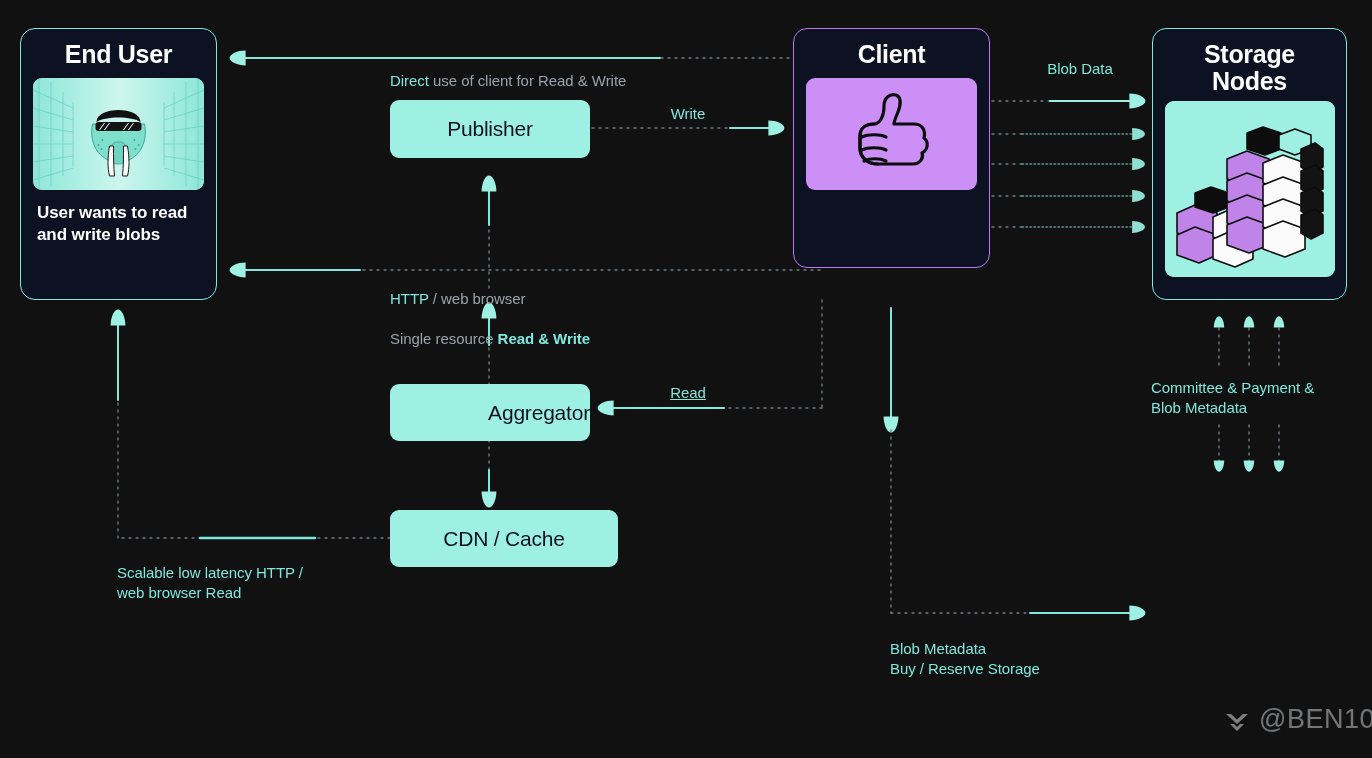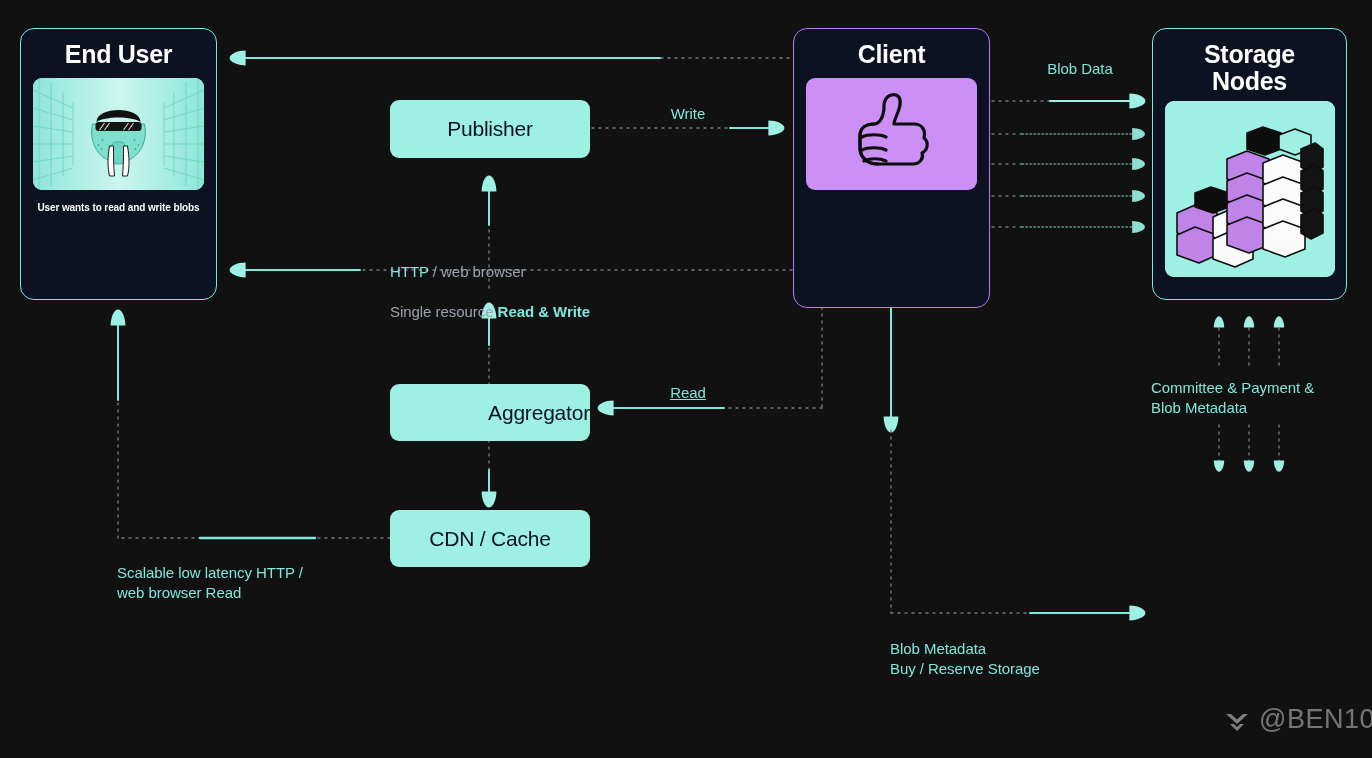--- a/index.html
+++ b/index.html
@@ -39,21 +39,21 @@
   }
   .card-art{
     border-radius:9px;
     overflow:hidden;
     position:relative;
     background:#9ef0e3;
   }
   .card-art.purple{background:#cb8ff5;}
   .card-caption{
     color:#ffffff;
-    font-size:10px;
+    font-size:17px;
     font-weight:700;
     text-align:left;
     line-height:1.28;
     letter-spacing:-0.1px;
     padding:0 8px;
   }
 
   
   .pill{
     position:absolute;
@@ -199,21 +199,21 @@
 
       <g>
         <path d="M891,308 L891,430" stroke="#7fe8dd" stroke-width="2" marker-end="url(#ahup)" transform="translate(0,0)"></path>
         <path d="M891,430 L891,613" stroke="#6f7b84" stroke-width="1.4" stroke-dasharray="2 5"></path>
         <path d="M891,613 L1030,613" stroke="#6f7b84" stroke-width="1.4" stroke-dasharray="2 5"></path>
         <path d="M1030,613 L1143,613" stroke="#7fe8dd" stroke-width="2" marker-end="url(#ah)"></path>
       </g>
     </g>
   </svg>
 
-  <div class="card" style="left:20px;top:28px;width:197px;height:272px;padding:0 8px 12px;">
+  <div class="card" style="left:20px;top:28px;width:197px;height:272px;padding:0 8px 12px;border-radius:15px;">
     <div class="card-title">End User</div>
     <div class="card-art" style="width:171px;height:112px;margin-top:10px;">
       <svg width="171" height="112" viewBox="0 0 171 112" xmlns="http://www.w3.org/2000/svg">
         <defs>
           <linearGradient id="wgrad" x1="0" y1="0" x2="1" y2="0">
             <stop offset="0%" stop-color="#8de6d8"></stop>
             <stop offset="50%" stop-color="#ccf6ee"></stop>
             <stop offset="100%" stop-color="#8de6d8"></stop>
           </linearGradient>
           <clipPath id="wclip">
@@ -253,21 +253,21 @@
             </g>
           </g>
         </g>
       </svg>
     </div>
     <div class="card-caption" style="margin-top:12px;">User wants to
 read and write
 blobs</div>
   </div>
 
-  <div class="card purple" style="left:793px;top:28px;width:197px;height:280px;padding:0 4px 12px;">
+  <div class="card purple" style="left:793px;top:28px;width:197px;height:240px;padding:0 4px 12px;">
     <div class="card-title">Client</div>
     <div class="card-art purple" style="width:171px;height:112px;margin-top:10px;">
       <svg width="171" height="112" viewBox="0 0 171 112" xmlns="http://www.w3.org/2000/svg">
         <g transform="translate(48,14)" fill="none" stroke="#0d0d0d" stroke-width="3.2" stroke-linecap="round" stroke-linejoin="round">
           <path d="M30,14 C30,6 36,1 42,3 C47,5 47,12 44,20 C42,25 40,29 40,32
                    L60,32 C68,32 72,38 70,46 C75,50 74,58 68,61
                    C70,66 66,72 59,72 L24,72 C14,72 6,66 6,56 L6,44
                    C6,36 12,32 20,32 C26,32 30,24 30,14 Z" fill="#cb8ff5"></path>
           <path d="M20,32 C12,32 6,36 6,44 L6,56 C6,66 14,72 24,72"></path>
           <path d="M8,45 C14,42 26,42 32,45"></path>
@@ -327,32 +327,35 @@
     </div>
   </div>
 
 
   <div class="pill" style="left:390px;top:100px;width:200px;height:58px;">
     <span>Publisher</span>
   </div>
   <div class="pill" style="left:390px;top:384px;width:200px;height:57px;justify-content:flex-end;">
     <span>Aggregator</span>
   </div>
-  <div class="pill" style="left:390px;top:510px;width:200px;height:57px;">
+  <div class="pill" style="left:390px;top:510px;width:228px;height:57px;">
     <span>CDN / Cache</span>
   </div>
 
+  <div class="lbl dimbase" style="left:390px;top:51px;">
+    <span class="hi">Direct</span><span> use of client for Read &amp; Write</span>
+  </div>
 
   <div class="lbl center" style="left:688px;top:104px;">Write</div>
 
   <div class="lbl center" style="left:688px;top:383px;text-decoration:underline;">Read</div>
 
   <div class="lbl center" style="left:1080px;top:59px;">Blob Data</div>
 
-  <div class="lbl dimbase" style="left:390px;top:242px;">
+  <div class="lbl dimbase" style="left:390px;top:269px;">
     <span class="hi">HTTP</span><span> / web browser</span><br>
     <span>Single resource </span><span class="hi" style="font-weight:600">Read &amp; Write</span>
   </div>
 
   <div class="lbl" style="left:117px;top:563px;">Scalable low latency HTTP /
 web browser Read</div>
 
   <div class="lbl" style="left:1151px;top:378px;">Committee &amp; Payment &amp;
 Blob Metadata</div>
 

